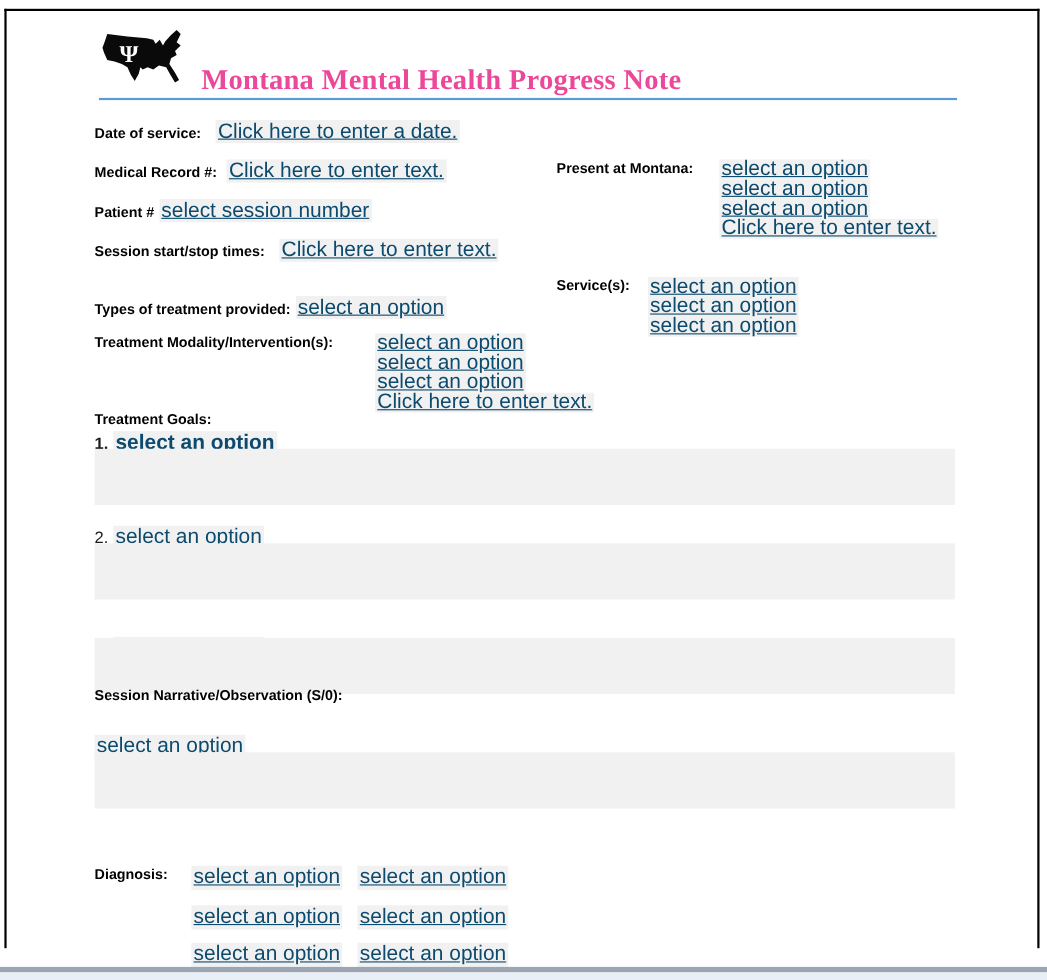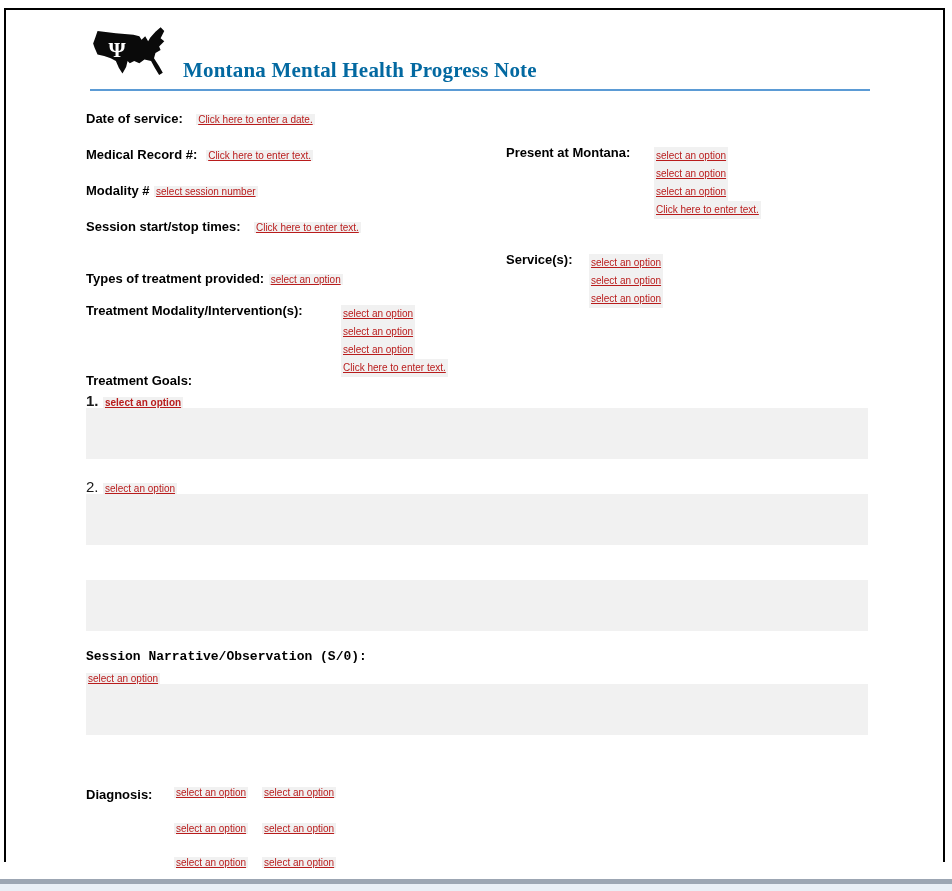--- a/index.html
+++ b/index.html
@@ -8,29 +8,29 @@
     font-family:"Liberation Sans",sans-serif;overflow:hidden;
   }
   .page{
     position:absolute;left:4px;top:8px;width:941px;height:854px;
     border:2px solid #000;border-bottom:none;box-sizing:border-box;background:#fff;
   }
   .abs{position:absolute;white-space:nowrap;}
   .lbl{font-weight:bold;font-size:13px;color:#000;}
   .num{font-size:15px;color:#1a1a1a;}
   .ph{
-    font-size:10px;color:#b91c1c;background:#f1f1f1;
+    font-size:19px;color:#0c4a6e;background:#f1f1f1;
     text-decoration:underline;padding:0 2px;cursor:pointer;
   }
   .optcol{line-height:18px;}
   .optcol .ph{display:inline-block;margin-bottom:0;}
   .optcol div{height:18px;}
   .title{
-    font-family:"Liberation Serif",serif;font-weight:bold;font-size:21px;
-    color:#0369a1;letter-spacing:0.2px;text-align:center;
+    font-family:"Liberation Serif",serif;font-weight:bold;font-size:26px;
+    color:#ec4899;letter-spacing:0.2px;text-align:center;
   }
   .rule{background:#5b9bd5;height:2px;}
   .txtbox{background:#f1f1f1;}
   .diagrow{display:flex;gap:14px;}
   .hbar{position:absolute;left:0;width:952px;}
   svg text{font-family:"Liberation Serif",serif;}
 </style>
 </head>
 <body>
 
@@ -57,21 +57,21 @@
   </div>
   <div class="abs lbl" style="left:500px;top:135px;">Present at Montana:</div>
   <div class="abs optcol" style="left:648px;top:135px;">
     <div><span class="ph">select an option</span></div>
     <div><span class="ph">select an option</span></div>
     <div><span class="ph">select an option</span></div>
     <div><span class="ph">Click here to enter text.</span></div>
   </div>
 
   <div class="abs" style="left:80px;top:171px;">
-    <span class="lbl">Modality #</span>
+    <span class="lbl">Patient #</span>
     <span class="ph">select session number</span>
   </div>
 
   <div class="abs" style="left:80px;top:207px;">
     <span class="lbl">Session start/stop times:</span>&nbsp;&nbsp;
     <span class="ph">Click here to enter text.</span>
   </div>
 
   <div class="abs" style="left:80px;top:259px;">
     <span class="lbl">Types of treatment provided:</span>
@@ -105,21 +105,21 @@
     <span class="ph">select an option</span>
   </div>
   <div class="abs txtbox" style="left:80px;top:484px;width:782px;height:51px;"></div>
 
   <div class="abs" style="left:80px;top:569px;text-align:right;">
     <span class="num">3.</span>
     <span class="ph">select an option</span>
   </div>
   <div class="abs txtbox" style="left:80px;top:570px;width:782px;height:51px;"></div>
 
-  <div class="abs lbl" style="left:80px;top:639px;font-family:Liberation Mono, monospace;">Session Narrative/Observation  (S/0):</div>
+  <div class="abs lbl" style="left:80px;top:614px;">Session Narrative/Observation  (S/0):</div>
   <div class="abs" style="left:80px;top:658px;">
     <span class="ph">select an option</span>
   </div>
   <div class="abs txtbox" style="left:80px;top:674px;width:782px;height:51px;"></div>
 
 
   <div class="abs lbl" style="left:80px;top:777px;">Diagnosis:</div>
   <div class="abs diagrow" style="left:168px;top:777px;">
     <span class="ph">select an option</span>
     <span class="ph">select an option</span>

